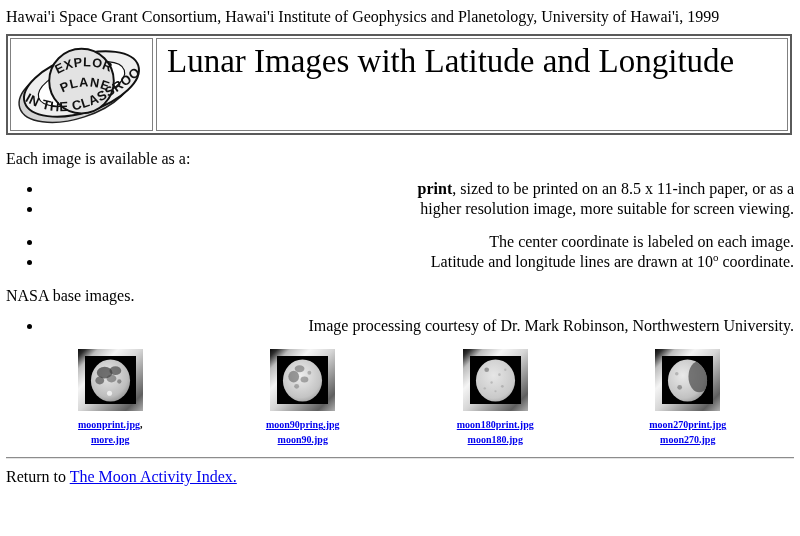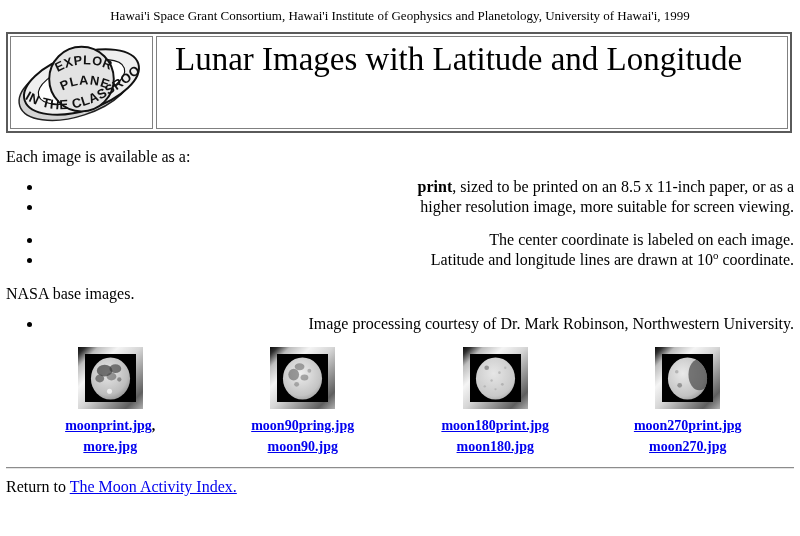--- a/index.html
+++ b/index.html
@@ -8,31 +8,31 @@
   body {
     width: 800px; height: 536px; overflow: hidden;
     background: #ffffff; color: #000000;
     font-family: "Liberation Serif", "DejaVu Serif", serif;
     font-size: 16px;
   }
   .page { padding: 4px 6px 0 6px; }
   a { color: var(--link); text-decoration: underline; cursor: pointer; }
 
   
-  .byline { text-align: center; font-size: 13px; margin: 4px 0 8px 0; }
+  .byline { text-align: left; font-size: 16px; margin: 4px 0 8px 0; }
 
   
   .banner {
     display: flex; border: 2px solid #5a5a5a; background: #fff;
     padding: 2px; margin: 0 2px 14px 0; height: 101px;
   }
   .banner-cell { border: 1px solid #808080; background: #fff; }
   .logo-cell { width: 143px; flex: 0 0 143px; margin-right: 3px;
                display: flex; align-items: center; justify-content: center; }
-  .title-cell { flex: 1; padding: 2px 18px; }
+  .title-cell { flex: 1; padding: 2px 10px; }
   .page-title {
     font-size: 33px; font-weight: normal; line-height: 1.24;
     font-family: "Liberation Serif", "DejaVu Serif", serif;
   }
 
   
   p.lead { margin: 15px 0 12px 0; }
   ul { margin: 12px 0 14px 0; padding-left: 37px; text-align: right; }
   li { margin: 1px 0; line-height: 1.18; }
   sup { font-size: 11px; line-height: 0; }
@@ -44,21 +44,21 @@
   .thumb-frame {
     width: 65px; height: 62px; display: inline-block; position: relative;
     background: linear-gradient(135deg,
       #0a0a0a 0%, #2e2e2e 6%, #bdbdbd 16%, #f4f4f4 32%,
       #d6d6d6 50%, #8d8d8d 72%, #5f5f5f 86%, #b0b0b0 100%);
   }
   .thumb-well {
     position: absolute; left: 7px; top: 7px; right: 7px; bottom: 7px;
     background: #000; display: flex; align-items: center; justify-content: center;
   }
-  .caption { font-weight: bold; font-size: 14px; line-height: 1.45; margin-top: 3px; }
+  .caption { font-weight: bold; font-size: 10px; line-height: 1.45; margin-top: 3px; }
   .caption .plain { color: #000; font-weight: bold; }
 
   
   hr.rule {
     border: none; height: 0; margin: 10px 0 9px 0;
     border-top: 1px solid #8c8c8c; border-bottom: 1px solid #e4e4e4;
   }
   p.return { margin: 9px 0 9px 0; }
 </style>
 </head>

